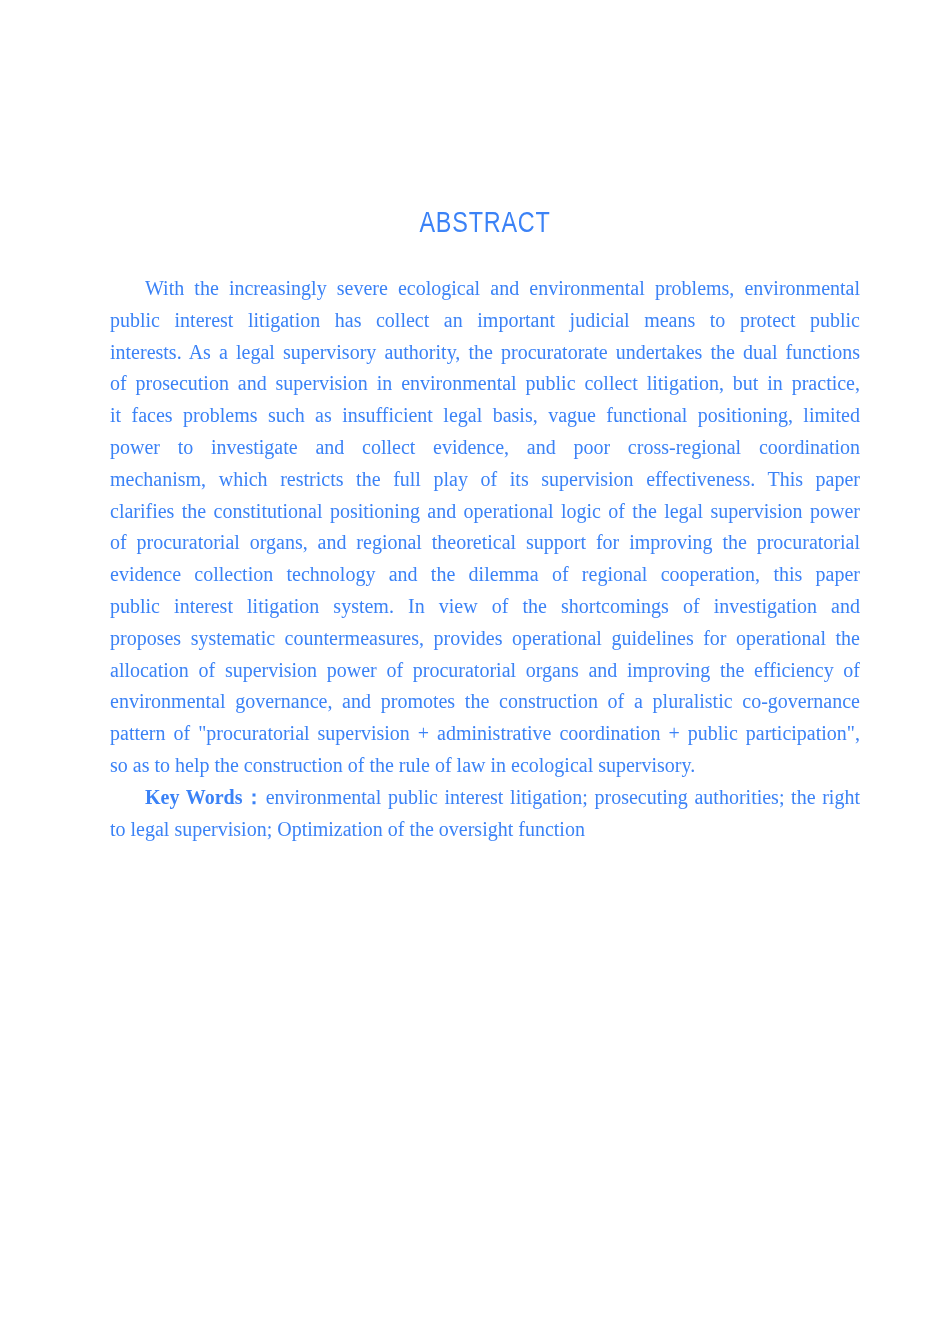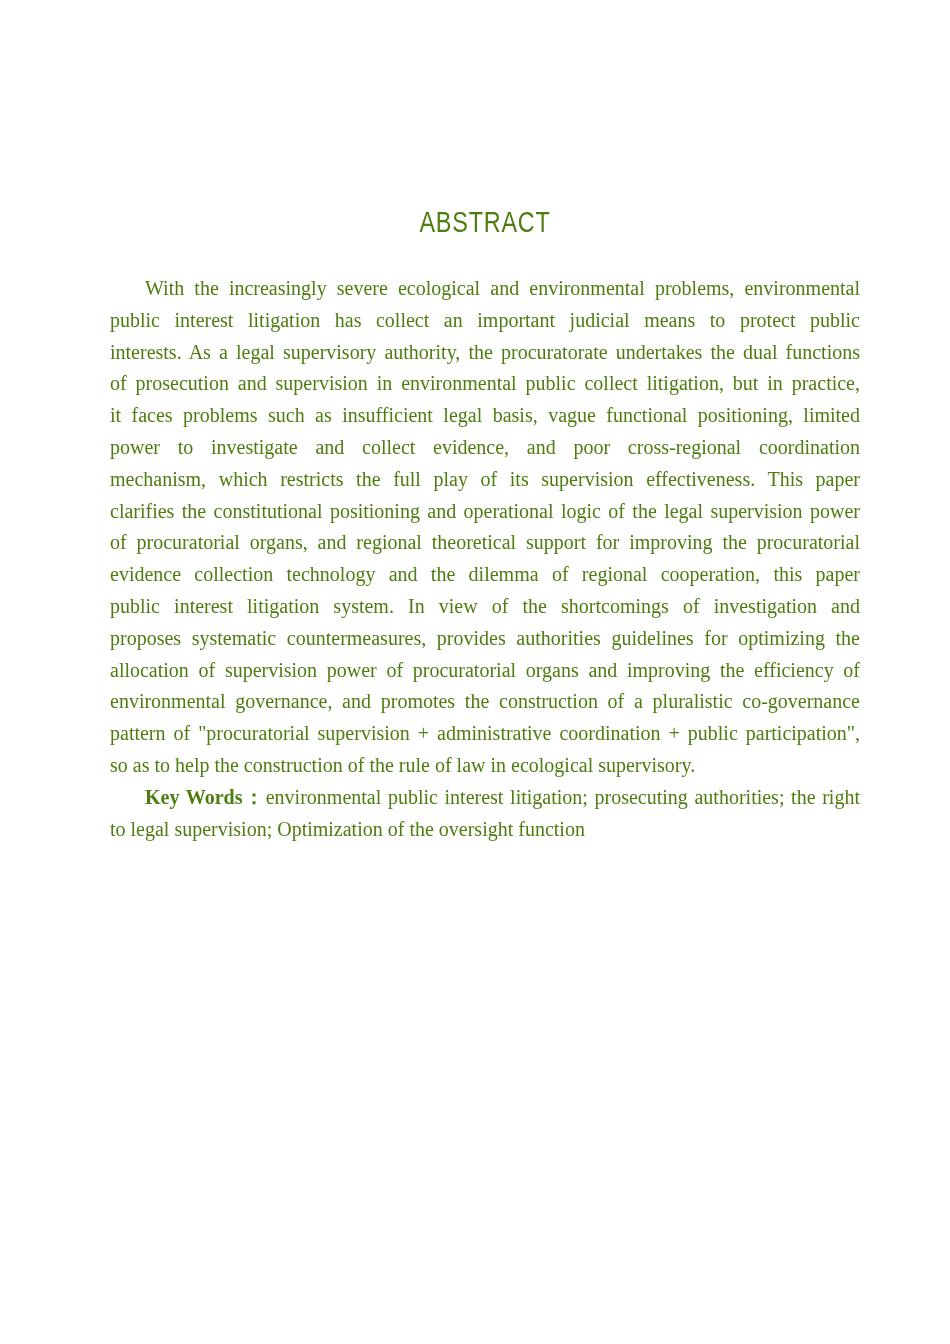--- a/index.html
+++ b/index.html
@@ -5,21 +5,21 @@
   html, body {
     margin: 0;
     padding: 0;
     background: #ffffff;
   }
   .page {
     position: relative;
     width: 950px;
     height: 1132px;
     background: #ffffff;
-    color: #4d7c0f;
+    color: #3b82f6;
     font-family: "Liberation Serif", serif;
     overflow: hidden;
   }
   .title-row {
     margin: 0 90px 0 110px;
     padding-top: 206px;
     height: 32px;
     line-height: 32px;
     text-align: center;
   }
@@ -67,21 +67,21 @@
     <div class="line">public interest litigation has collect an important judicial means to protect public</div>
     <div class="line">interests. As a legal supervisory authority, the procuratorate undertakes the dual functions</div>
     <div class="line">of prosecution and supervision in environmental public collect litigation, but in practice,</div>
     <div class="line">it faces problems such as insufficient legal basis, vague functional positioning, limited</div>
     <div class="line">power to investigate and collect evidence, and poor cross-regional coordination</div>
     <div class="line">mechanism, which restricts the full play of its supervision effectiveness. This paper</div>
     <div class="line">clarifies the constitutional positioning and operational logic of the legal supervision power</div>
     <div class="line">of procuratorial organs, and regional theoretical support for improving the procuratorial</div>
     <div class="line">evidence collection technology and the dilemma of regional cooperation, this paper</div>
     <div class="line">public interest litigation system. In view of the shortcomings of investigation and</div>
-    <div class="line">proposes systematic countermeasures, provides authorities guidelines for optimizing the</div>
+    <div class="line">proposes systematic countermeasures, provides operational guidelines for operational the</div>
     <div class="line">allocation of supervision power of procuratorial organs and improving the efficiency of</div>
     <div class="line">environmental governance, and promotes the construction of a pluralistic co-governance</div>
     <div class="line">pattern of "procuratorial supervision + administrative coordination + public participation",</div>
     <div class="line no-just">so as to help the construction of the rule of law in ecological supervisory.</div>
 
     <div class="line indent">
       <span class="kw-label">Key Words：</span><span>environmental public interest litigation; prosecuting authorities; the right</span>
     </div>
     <div class="line no-just">to legal supervision; Optimization of the oversight function</div>
   </div>

